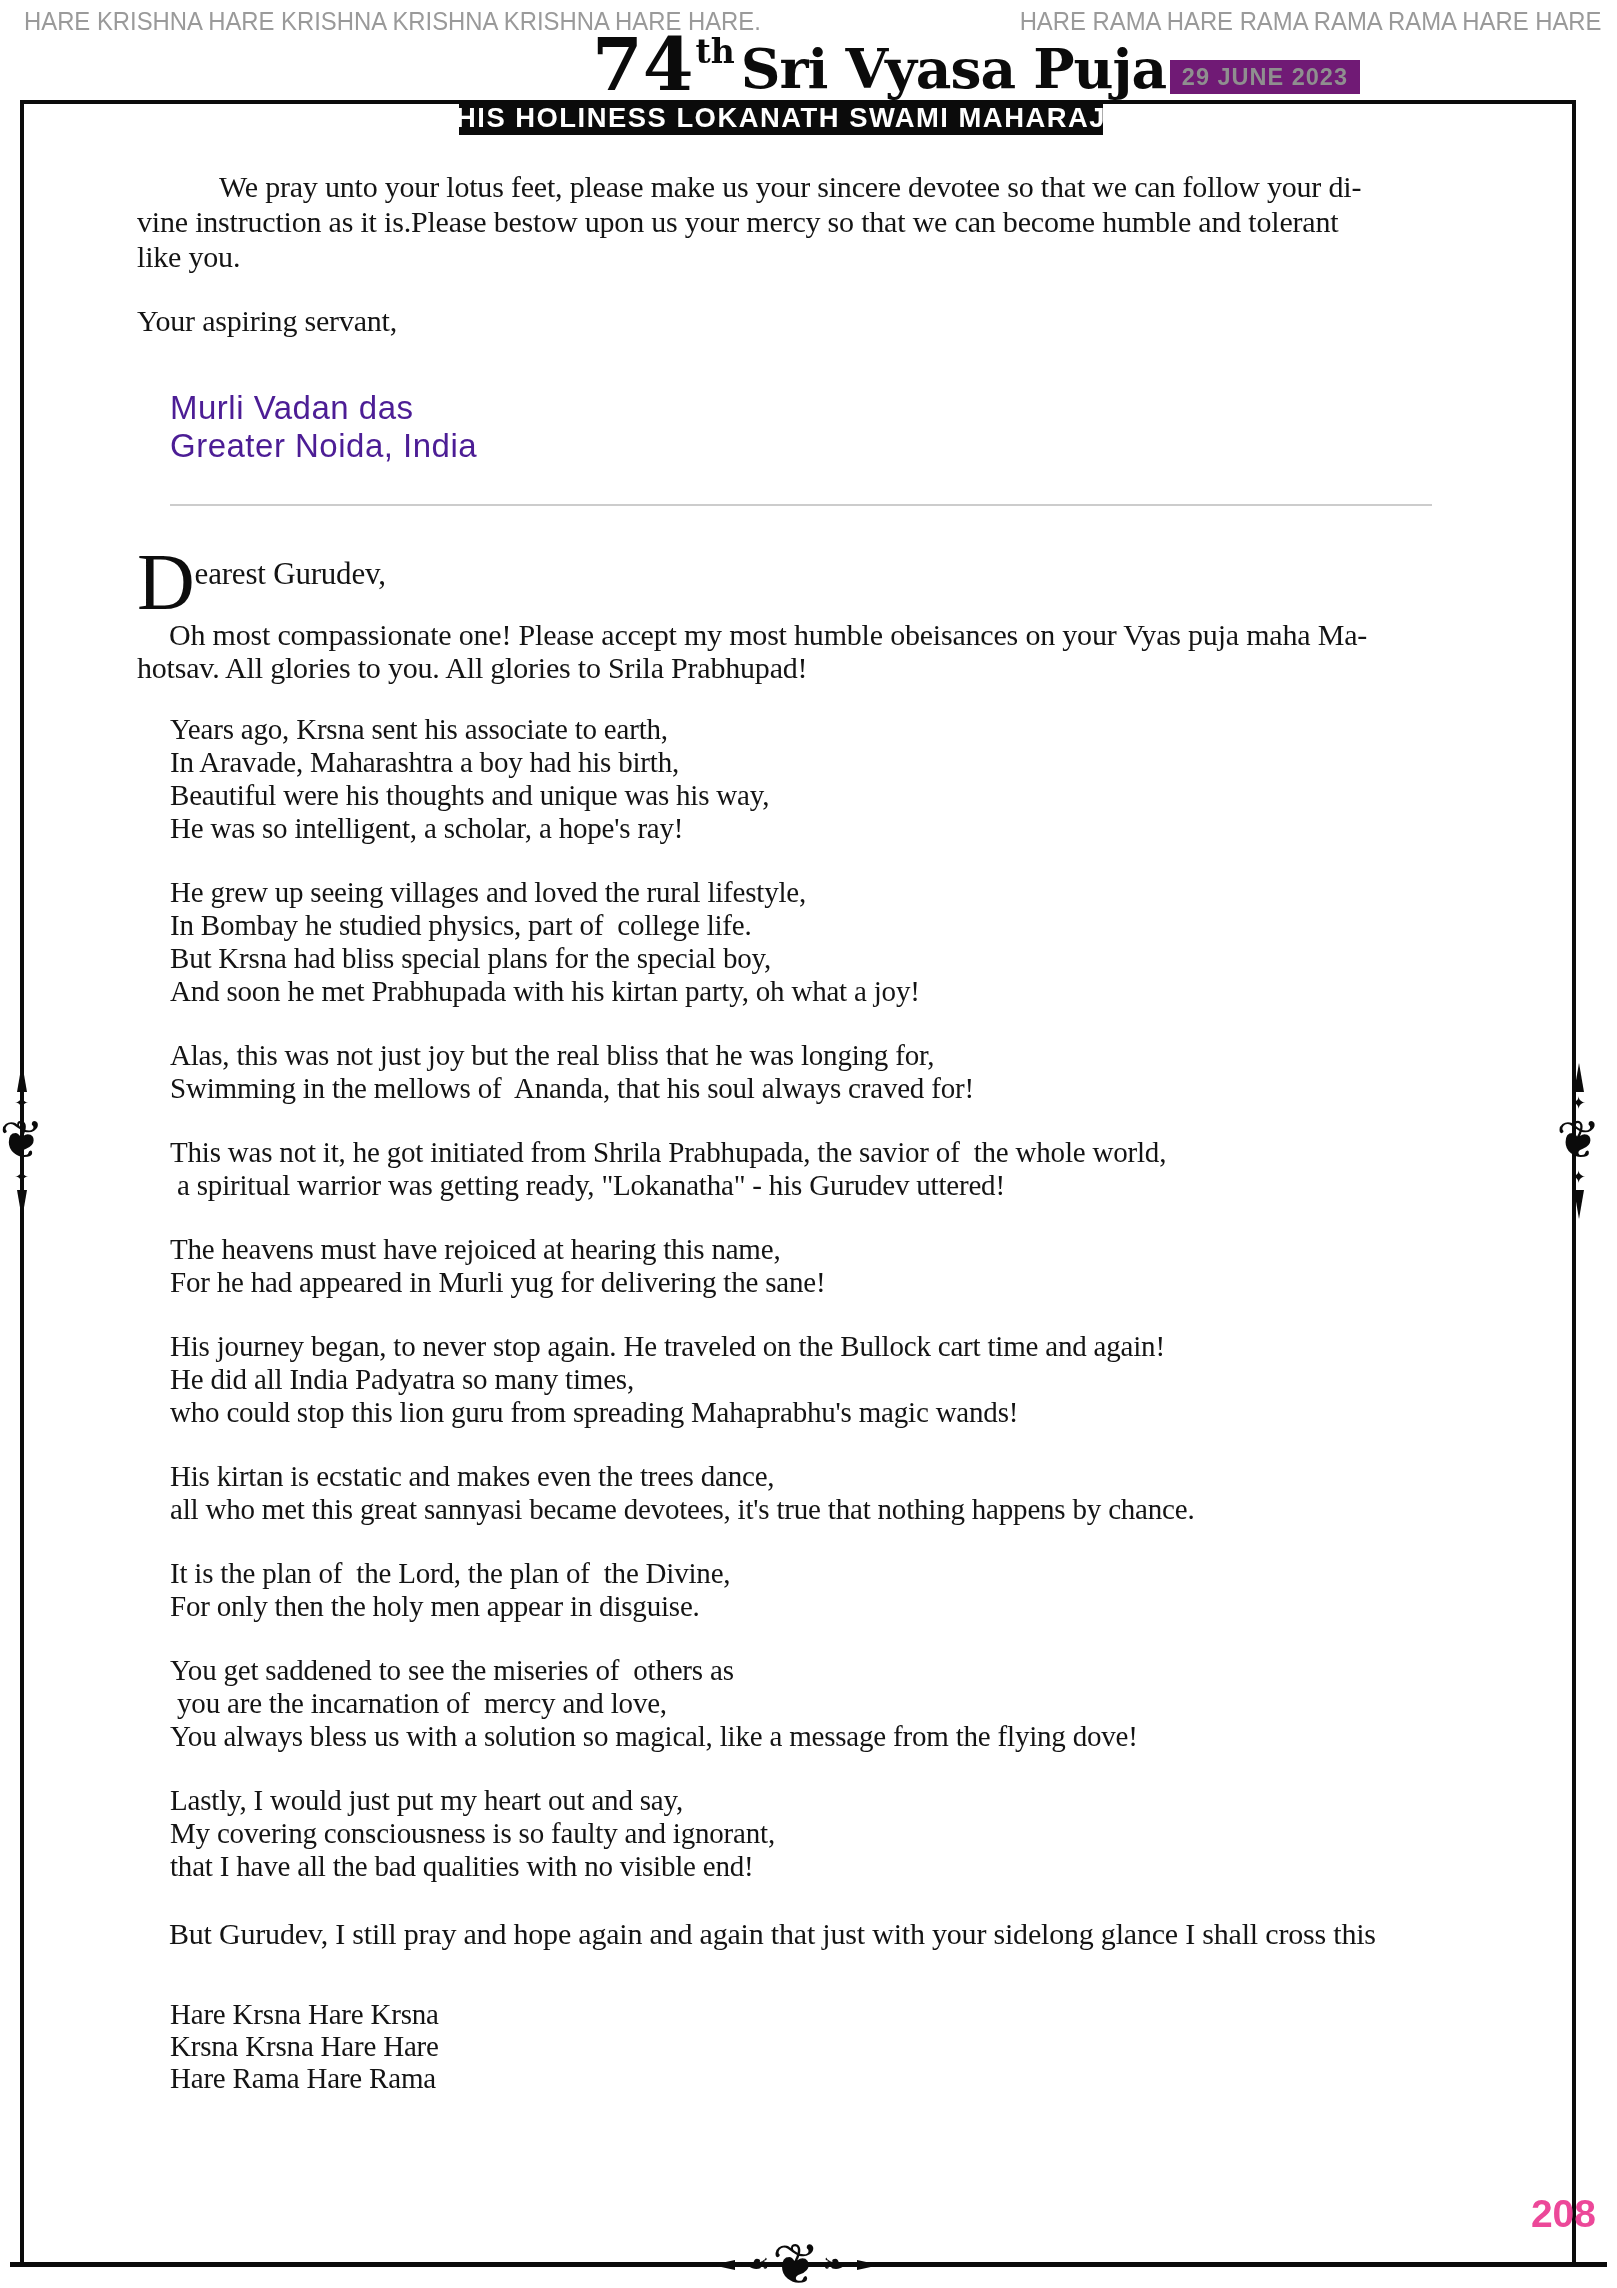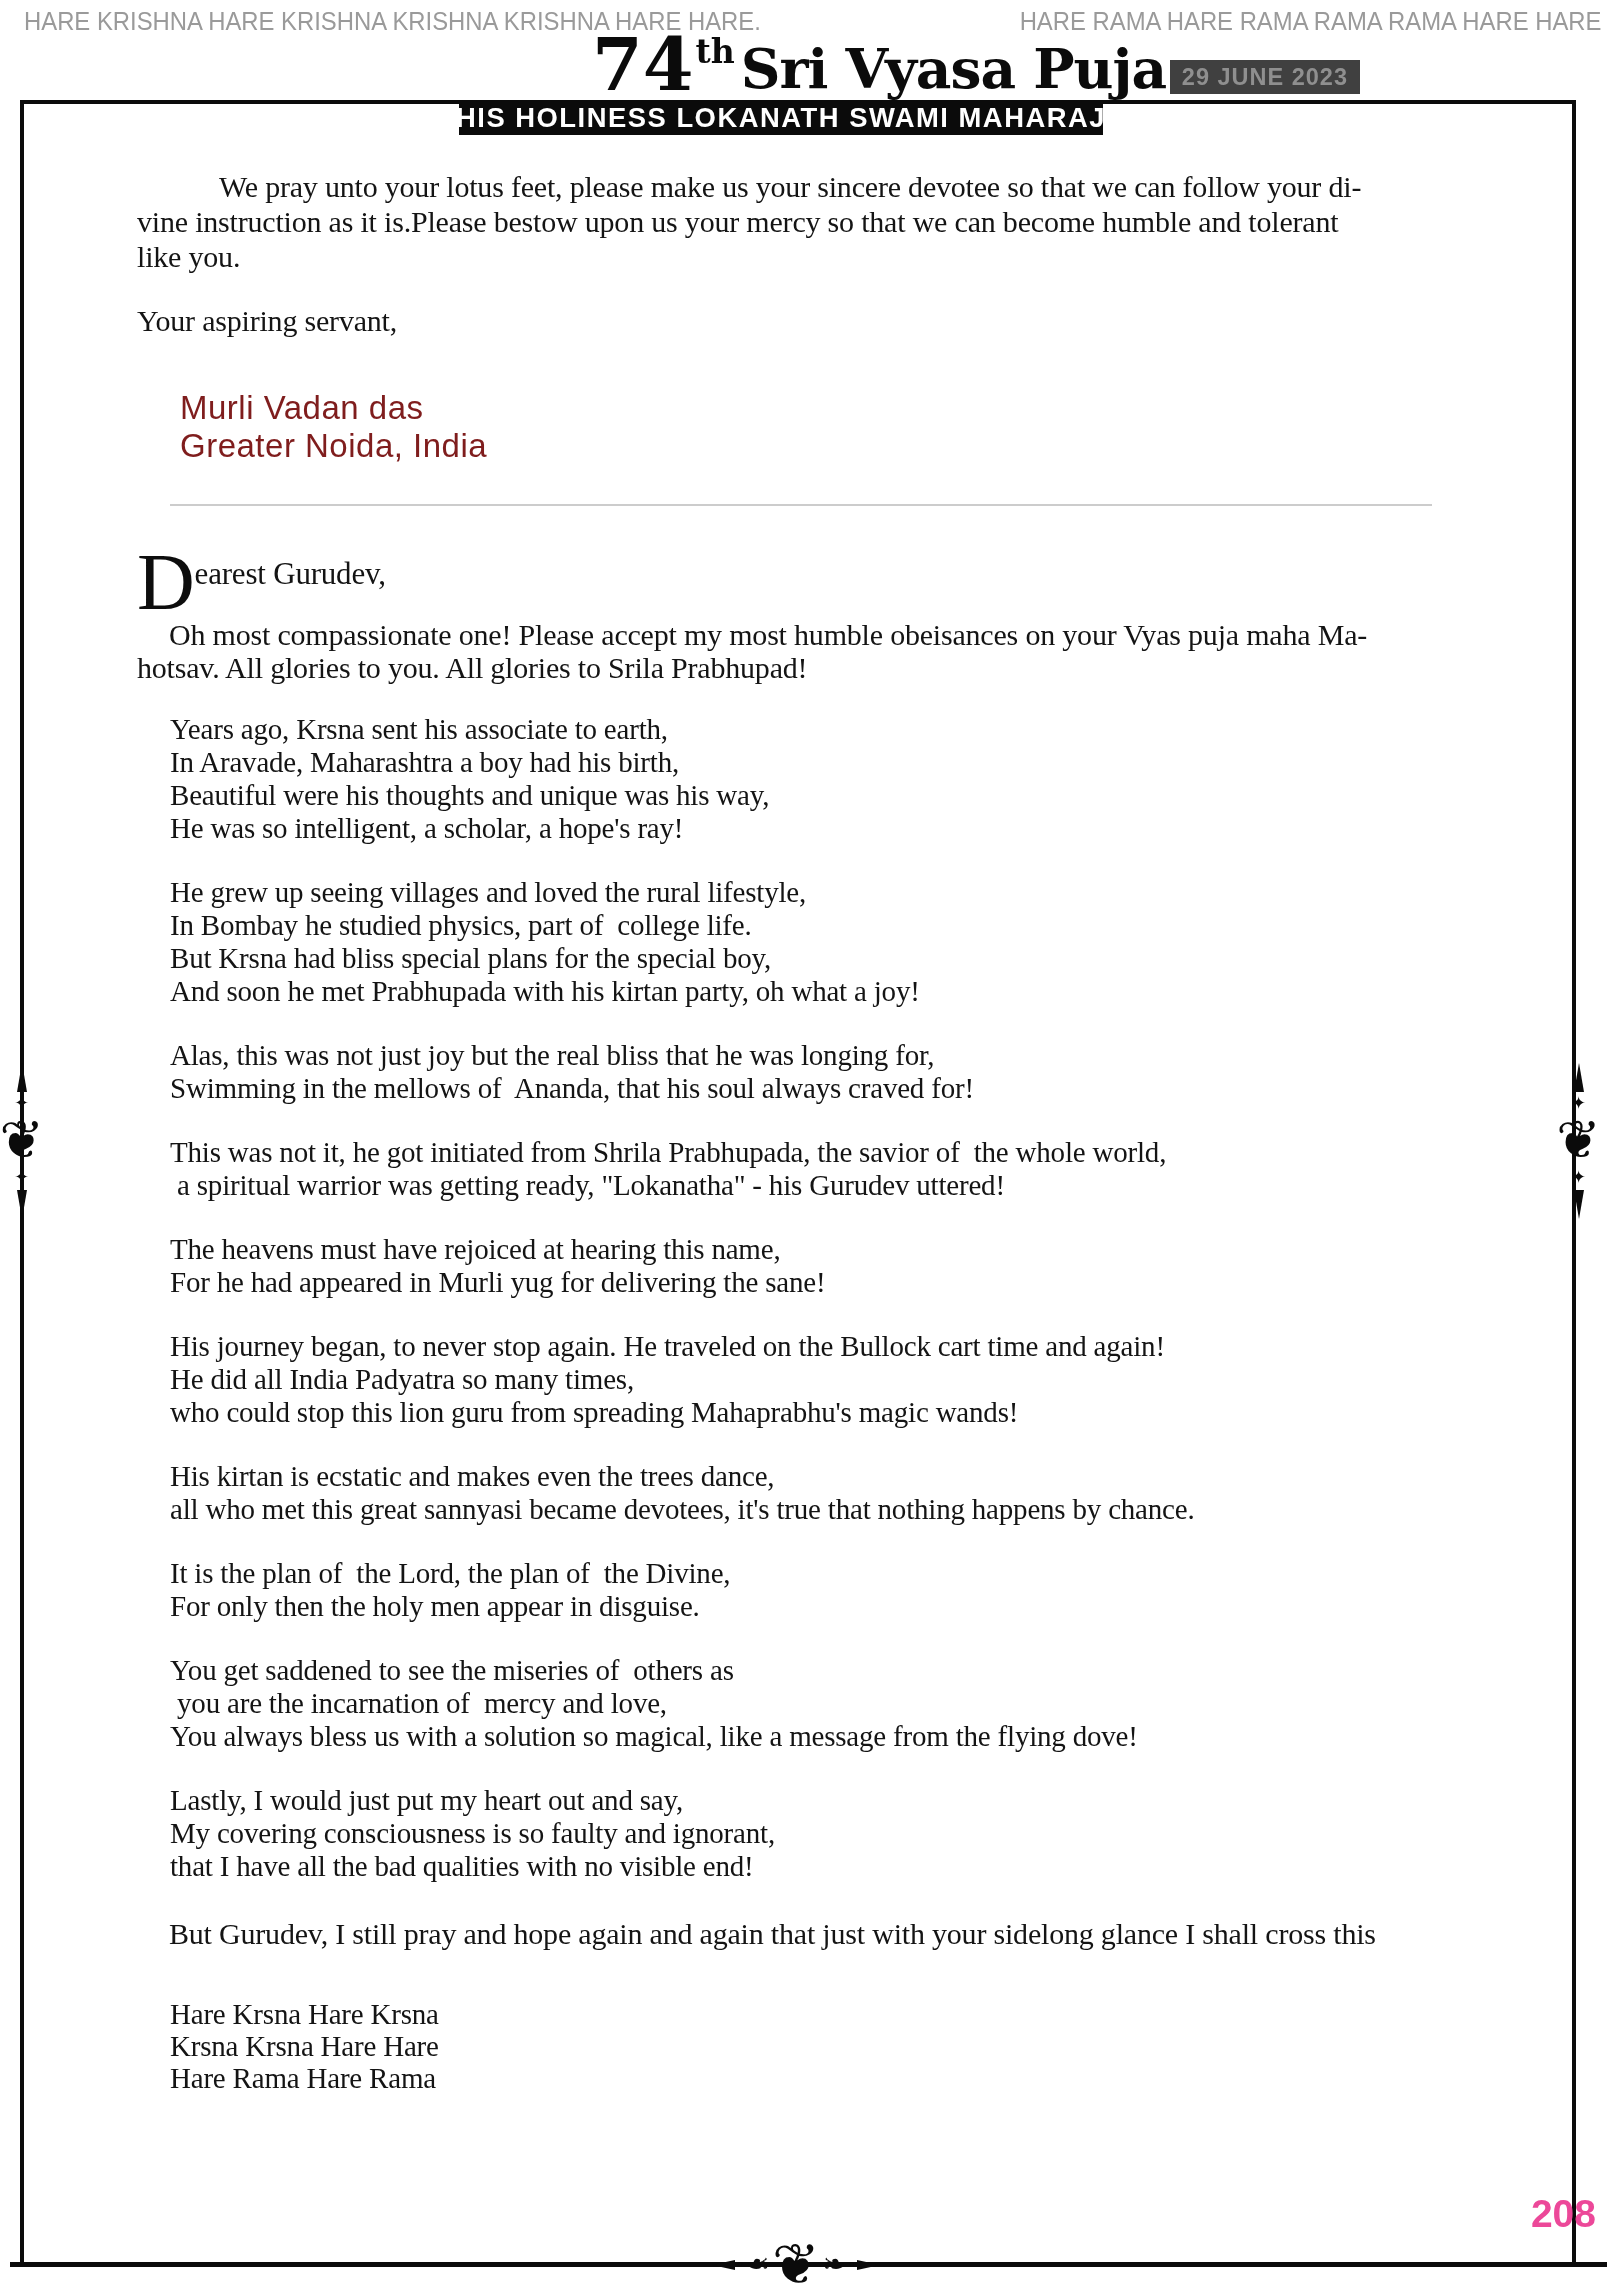--- a/index.html
+++ b/index.html
@@ -21,21 +21,21 @@
   
   .title-row {
     position:absolute; top:33px; left:592px; display:flex; align-items:flex-end;
     font-family:"DejaVu Serif", serif; font-weight:bold; color:#0b0b0b; z-index:4;
   }
   .title-number  { font-size:73px; line-height:0.85; }
   .title-ordinal { font-size:33px; line-height:1; margin:0 5.9px 27.4px 2px; }
   .title-name    { font-size:55px; line-height:0.9; letter-spacing:-1px; margin-bottom:2px; }
   .date-badge {
     font-family:"Liberation Sans", sans-serif; font-weight:bold; font-size:23.5px;
-    letter-spacing:1px; color:#8f8f8f; background:#404040;
+    letter-spacing:1px; color:#8f8f8f; background:#701a75;
     padding:3.9px 11.8px 2.9px; margin:0 0 1px 3.9px; white-space:nowrap;
   }
 
   
   .title-bar {
     position:absolute; top:101px; left:459px; width:644px; height:34px;
     background:#0b0b0b; color:#ffffff; z-index:3;
     font-family:"Liberation Sans", sans-serif; font-weight:bold; font-size:27.4px;
     letter-spacing:1.5px; display:flex; align-items:center; justify-content:center;
     white-space:nowrap;
@@ -49,22 +49,22 @@
   .bottom-rule { position:absolute; left:9.8px; right:9.8px; top:2262px; height:4.9px; background:#0b0b0b; z-index:1; }
 
   
   .body-text { position:absolute; left:137px; top:169px; width:1345px; font-size:30px; line-height:35px; letter-spacing:-0.2px; z-index:2; }
   .line { white-space:pre-wrap; }
   .indent-lg .line:first-child { text-indent:82px; }
   .indent-sm .line:first-child { text-indent:32px; }
 
   .salutation { margin-top:29px; }
   .signature-block {
-    margin:51px 0 0 43px; font-family:"Liberation Sans", sans-serif;
-    font-size:33px; line-height:38px; letter-spacing:0.5px; color:#7f1d1d;
+    margin:51px 0 0 33px; font-family:"Liberation Sans", sans-serif;
+    font-size:33px; line-height:38px; letter-spacing:0.5px; color:#4c1d95;
   }
   .divider { height:2px; background:#cccccc; margin:39px 0 0 33px; width:1262px; }
 
   .dropcap-row { margin-top:49px; display:flex; align-items:flex-start; height:57px; }
   .dropcap { font-size:80px; line-height:55px; color:#0d0d0d; }
   .dropcap-rest { font-size:31px; line-height:37px; padding-top:0; }
 
   .obeisance { margin-top:5.9px; font-size:30px; line-height:33px; }
 
   .poem { margin-left:33px; font-size:29px; line-height:33px; }

